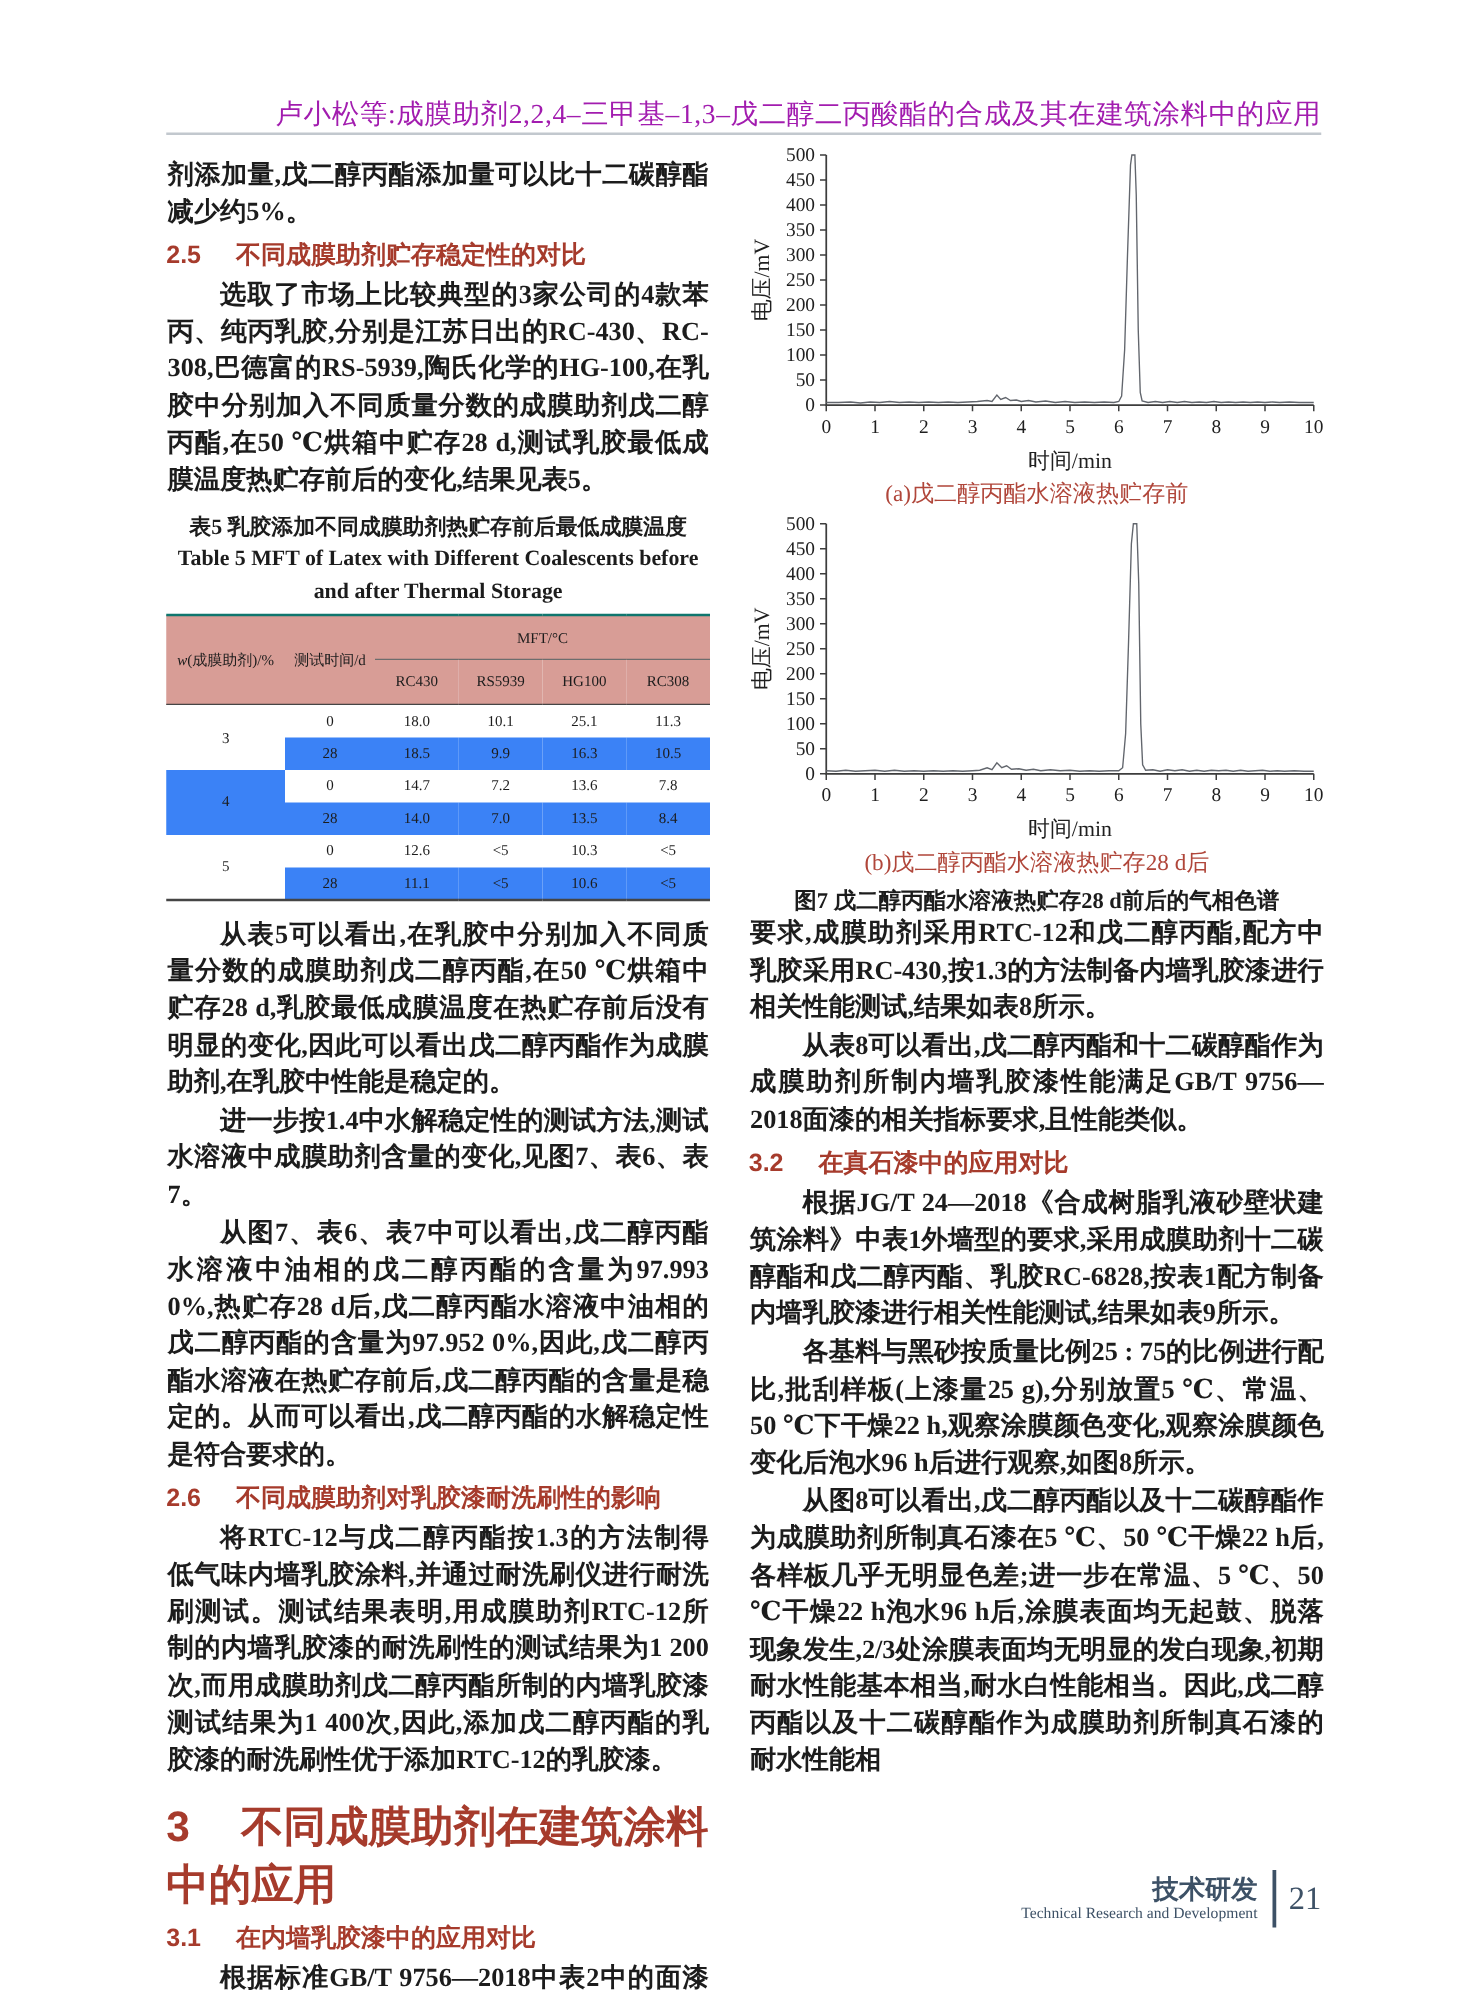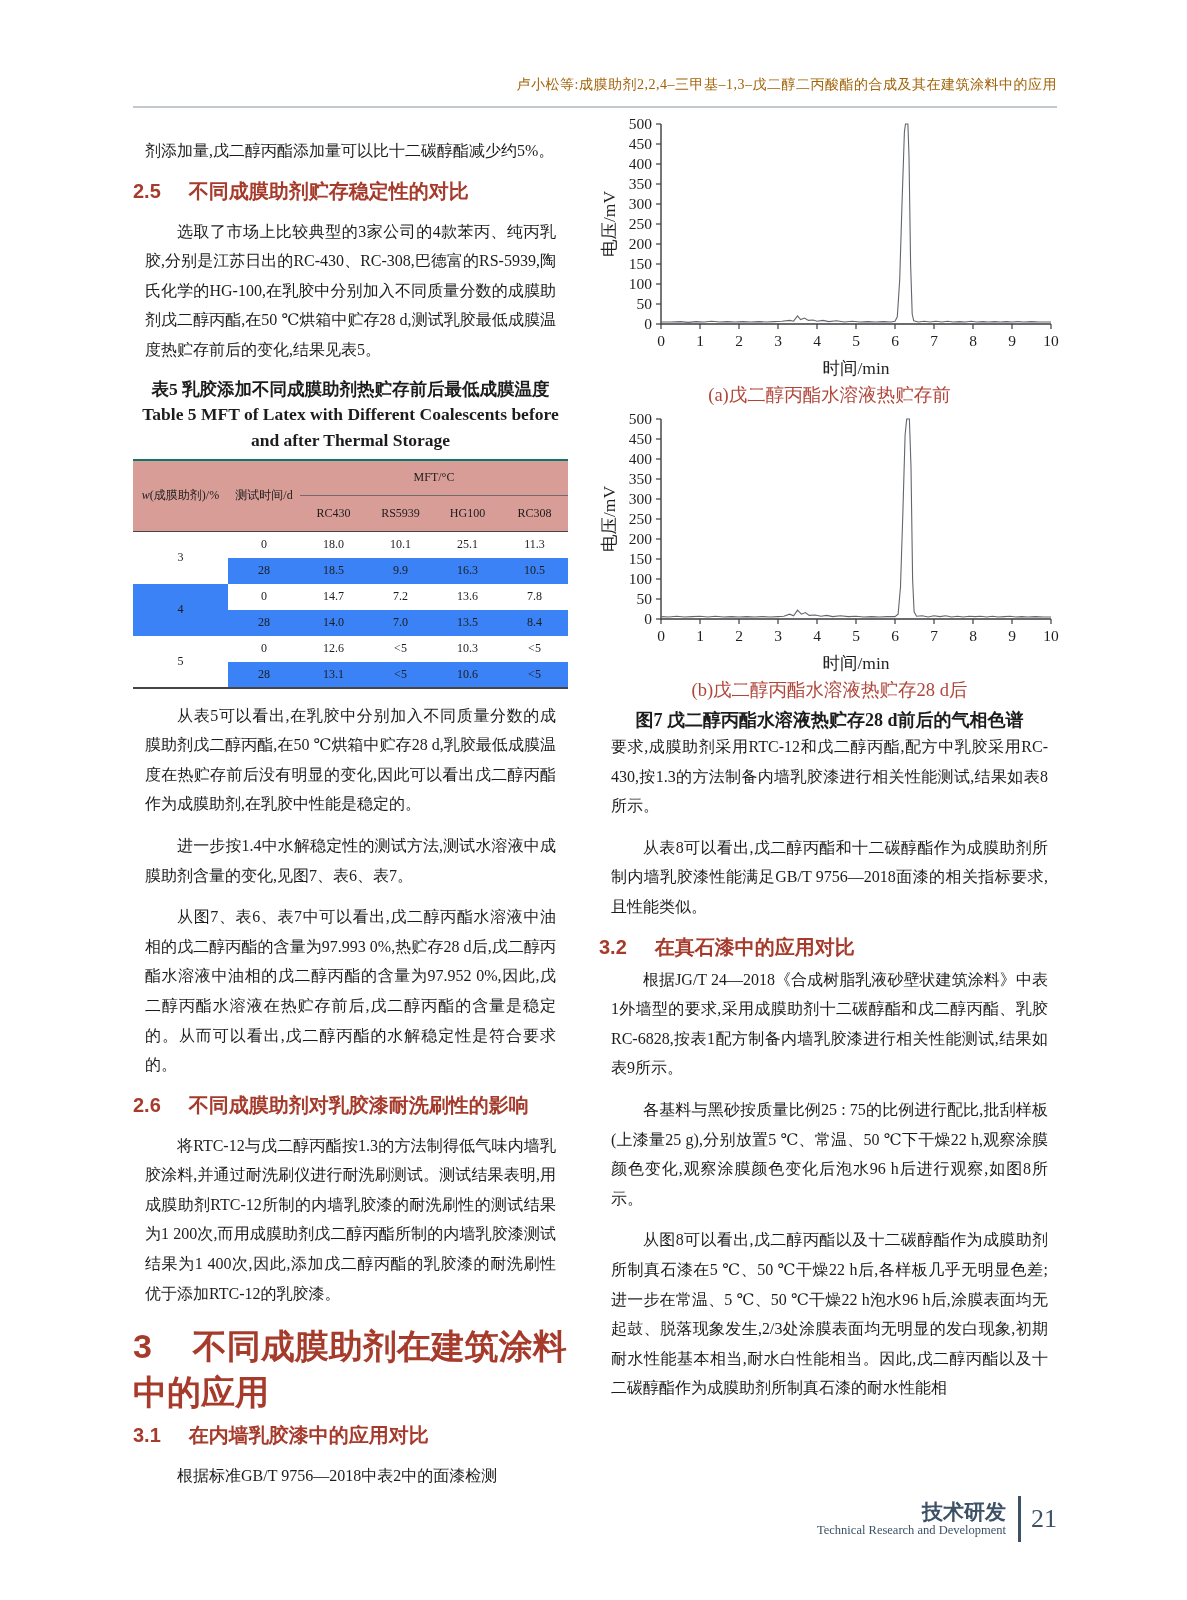--- a/index.html
+++ b/index.html
@@ -1,25 +1,25 @@
 <!DOCTYPE html>
 <html><head>
 <meta charset="utf-8">
 <style>
   html,body{margin:0;padding:0;background:#ffffff;}
   .page{position:relative;width:1187px;height:1600px;background:#fff;overflow:hidden;
         font-family:"Liberation Serif","DejaVu Serif",serif;color:#1c1c1c;}
   
   .hdr{position:absolute;left:133px;top:76px;width:924px;text-align:right;
-       font-size:14px;color:#a16207;letter-spacing:.5px;}
+       font-size:22px;color:#a21caf;letter-spacing:.5px;}
   .hdr-rule{position:absolute;left:133px;top:106px;width:924px;height:2px;background:#c2c8ce;}
   
   .col-l{position:absolute;left:133px;top:124px;width:435px;}
   .col-r{position:absolute;left:599px;top:118px;width:461px;}
-  .para{margin:12px;text-align:justify;text-indent:2em;font-size:16px;line-height:29.6px;}
+  .para{margin:1px;text-align:justify;text-indent:2em;font-size:21px;line-height:29.6px;font-weight:bold;}
   .para.noind{text-indent:0;}
   
   .h-sub{margin:6px 0 4px;font-family:"Liberation Sans","DejaVu Sans",sans-serif;
          font-weight:bold;font-size:20px;color:#a63b2c;}
   .h-sub .num{margin-right:1.4em;}
   .h-main{margin:16px 0 6px;font-family:"Liberation Sans","DejaVu Sans",sans-serif;
           font-weight:bold;font-size:34px;color:#a63b2c;}
   .h-main .num{margin-right:1.2em;}
   
   .tbl-cap-cn{margin-top:10px;text-align:center;font-weight:bold;font-size:17.5px;}
@@ -126,21 +126,21 @@
         <tr>
           <td rowspan="2">5</td>
           <td>0</td>
           <td>12.6</td>
           <td>&lt;5</td>
           <td>10.3</td>
           <td>&lt;5</td>
         </tr>
         <tr>
           <td class="pink">28</td>
-          <td class="pink">13.1</td>
+          <td class="pink">11.1</td>
           <td class="pink">&lt;5</td>
           <td class="pink">10.6</td>
           <td class="pink">&lt;5</td>
         </tr>
       </tbody>
     </table>
 
     <p class="para" style="margin-top:12px;">从表5可以看出,在乳胶中分别加入不同质量分数的成膜助剂戊二醇丙酯,在50 ℃烘箱中贮存28 d,乳胶最低成膜温度在热贮存前后没有明显的变化,因此可以看出戊二醇丙酯作为成膜助剂,在乳胶中性能是稳定的。</p>
     <p class="para">进一步按1.4中水解稳定性的测试方法,测试水溶液中成膜助剂含量的变化,见图7、表6、表7。</p>
     <p class="para">从图7、表6、表7中可以看出,戊二醇丙酯水溶液中油相的戊二醇丙酯的含量为97.993 0%,热贮存28 d后,戊二醇丙酯水溶液中油相的戊二醇丙酯的含量为97.952 0%,因此,戊二醇丙酯水溶液在热贮存前后,戊二醇丙酯的含量是稳定的。从而可以看出,戊二醇丙酯的水解稳定性是符合要求的。</p>

